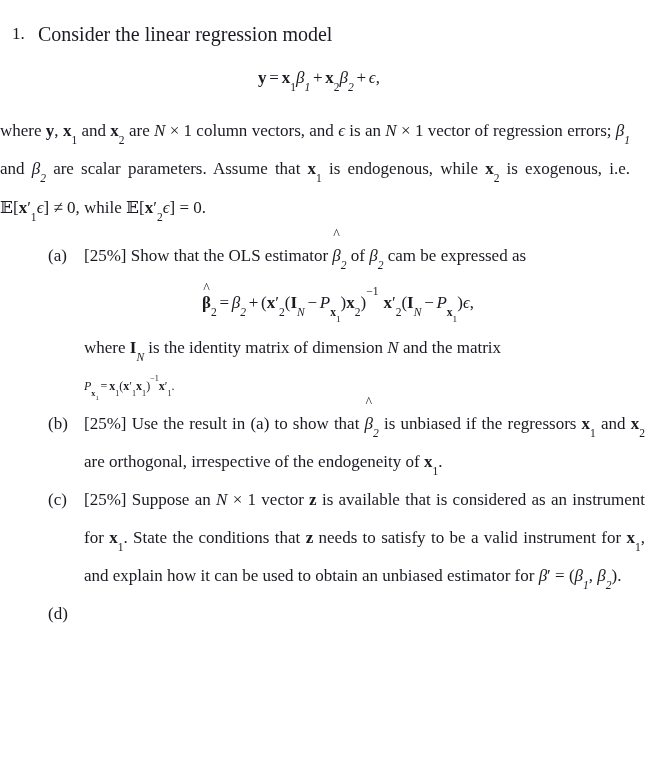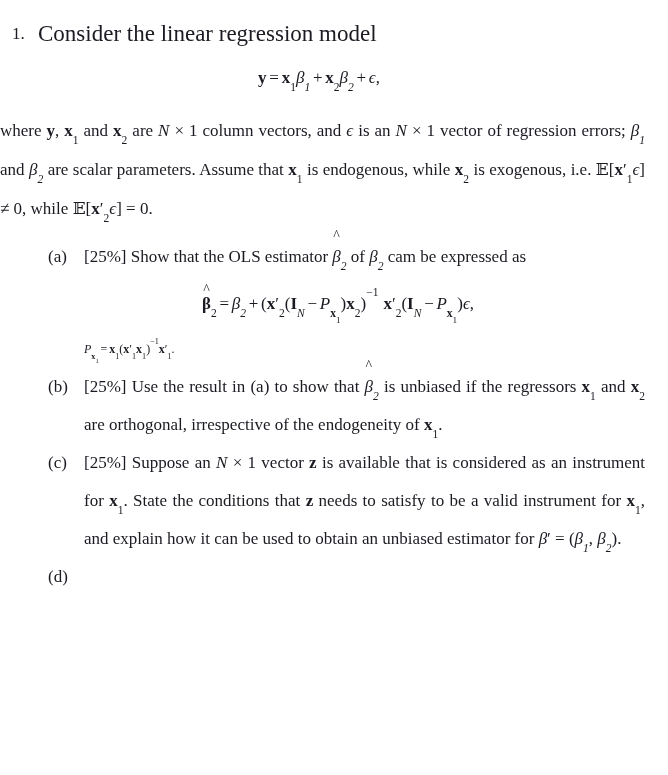--- a/index.html
+++ b/index.html
@@ -30,35 +30,35 @@
     padding-top: 22px;
   }
   .problem-marker {
     position: absolute;
     left: 12px;
     top: 22px;
     font-size: 17px;
     line-height: 24px;
   }
   .problem-stem {
-    font-size: 23px;
+    font-size: 20px;
     line-height: 24px;
   }
 
   
   .prose {
     font-size: 17px;
     line-height: 38px;
     text-align: justify;
     text-justify: inter-word;
     margin: 0;
   }
   .prose.stem-para {
     margin-top: 22px;
-    padding-right: 23px;
+    padding-right: 38px;
   }
 
   
   .display-eq {
     text-align: center;
     font-size: 17px;
     line-height: 24px;
     margin: 20px 0 18px 0;
     padding-right: 30px;
   }
@@ -181,20 +181,23 @@
       <span class="subpart-marker">(a)</span>
       <div class="subpart-body no-justify">
         <span>[25%]</span>
         Show that the OLS estimator <span class="hatwrap"><span class="hat">^</span><span class="mathvar">β</span></span><sub>2</sub> of <span class="mathvar">β</span><sub>2</sub> cam be expressed as
       </div>
 
       <div class="display-eq eq-a">
         <span class="hatwrap"><span class="hat">^</span><span class="mathvar mathbf">β</span></span><sub class="upr">2</sub><span class="spaced-op op">=</span><span class="mathvar">β</span><sub>2</sub><span class="spaced-op op">+</span><span class="op">(</span><span class="mathvar mathbf">x</span><span class="prime">′</span><sub class="upr">2</sub><span class="op">(</span><span class="mathvar mathbf">I</span><sub>N</sub><span class="spaced-op op">−</span><span class="mathvar">P</span><sub class="upr"><span class="mathbf">x</span><sub class="upr nest-sub">1</sub></sub><span class="op">)</span><span class="mathvar mathbf">x</span><sub class="upr">2</sub><span class="op">)</span><sup class="upr">−1</sup><span class="thin">&nbsp;</span><span class="mathvar mathbf">x</span><span class="prime">′</span><sub class="upr">2</sub><span class="op">(</span><span class="mathvar mathbf">I</span><sub>N</sub><span class="spaced-op op">−</span><span class="mathvar">P</span><sub class="upr"><span class="mathbf">x</span><sub class="upr nest-sub">1</sub></sub><span class="op">)</span><span class="mathvar">ϵ</span><span class="op">,</span>
       </div>
 
+      <div class="sub-where">
+        where <span class="mathvar mathbf">I</span><sub>N</sub> is the identity matrix of dimension <span class="mathvar">N</span> and the matrix
+      </div>
 
       <div class="sub-eq-line">
         <span class="mathvar">P</span><sub class="upr"><span class="mathbf">x</span><sub class="upr nest-sub">1</sub></sub><span class="spaced-op op">=</span><span class="mathvar mathbf">x</span><sub class="upr">1</sub><span class="op">(</span><span class="mathvar mathbf">x</span><span class="prime">′</span><sub class="upr">1</sub><span class="mathvar mathbf">x</span><sub class="upr">1</sub><span class="op">)</span><sup class="upr">−1</sup><span class="mathvar mathbf">x</span><span class="prime">′</span><sub class="upr">1</sub><span class="op">.</span>
       </div>
     </div>
 
     <div class="subpart">
       <span class="subpart-marker">(b)</span>
       <div class="subpart-body">
         <span>[25%]</span>

